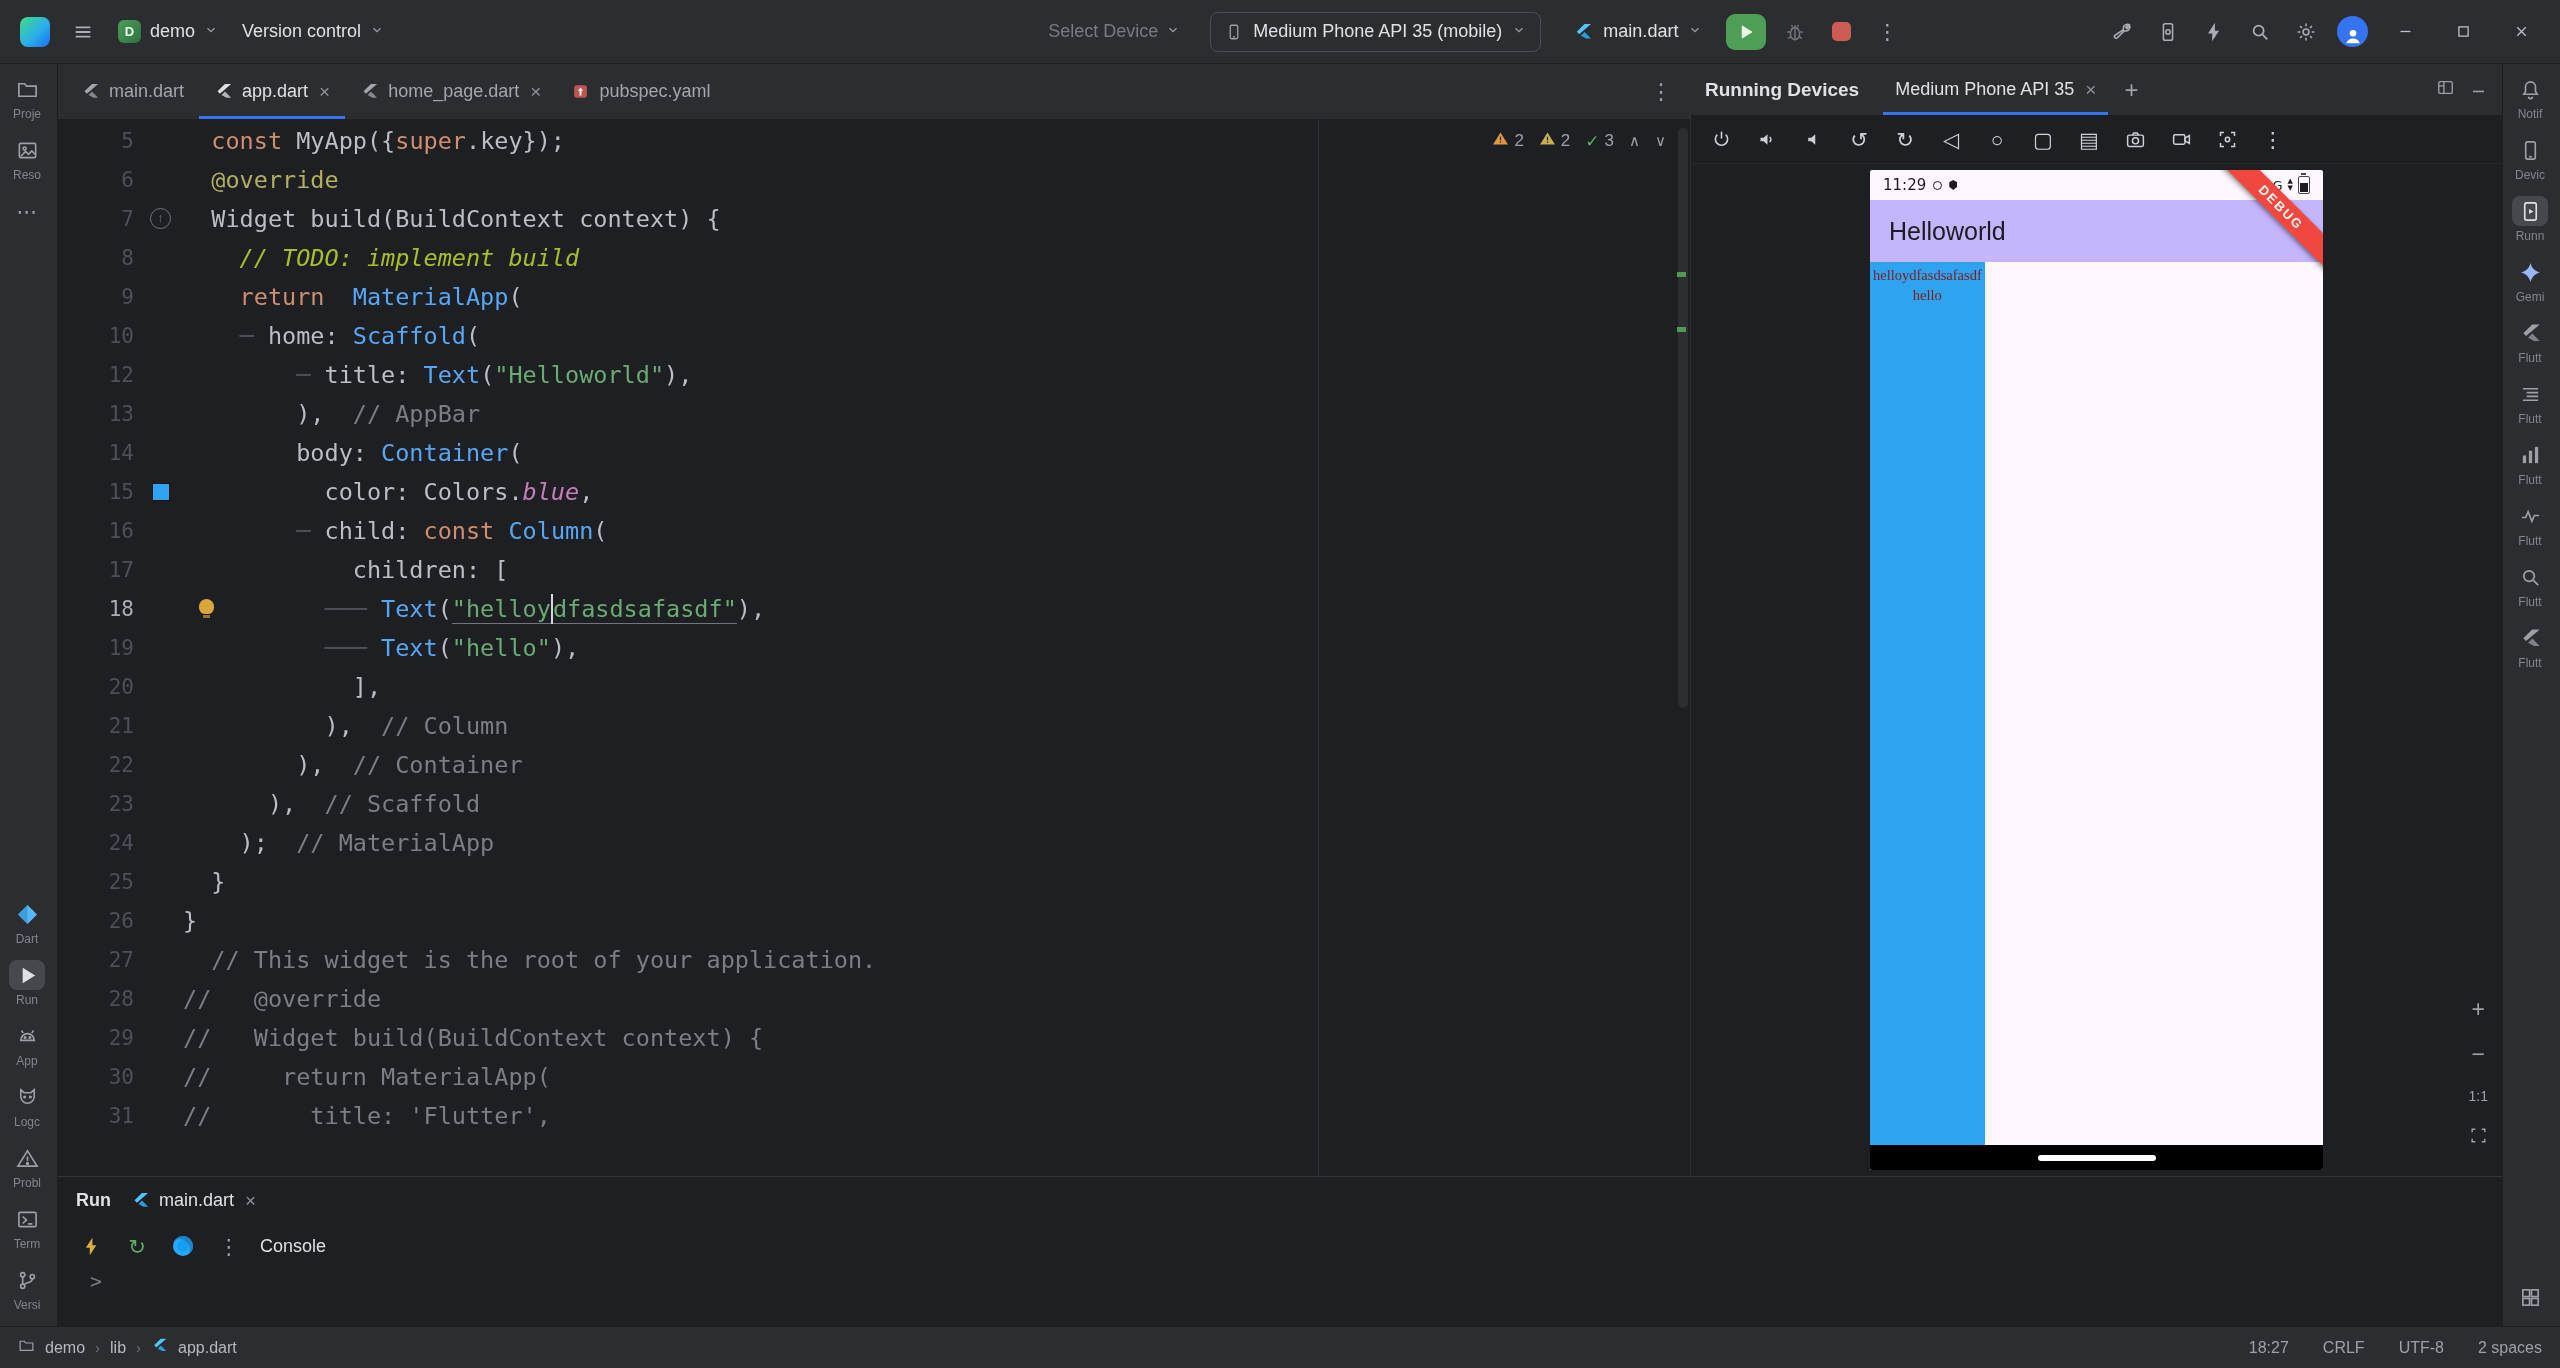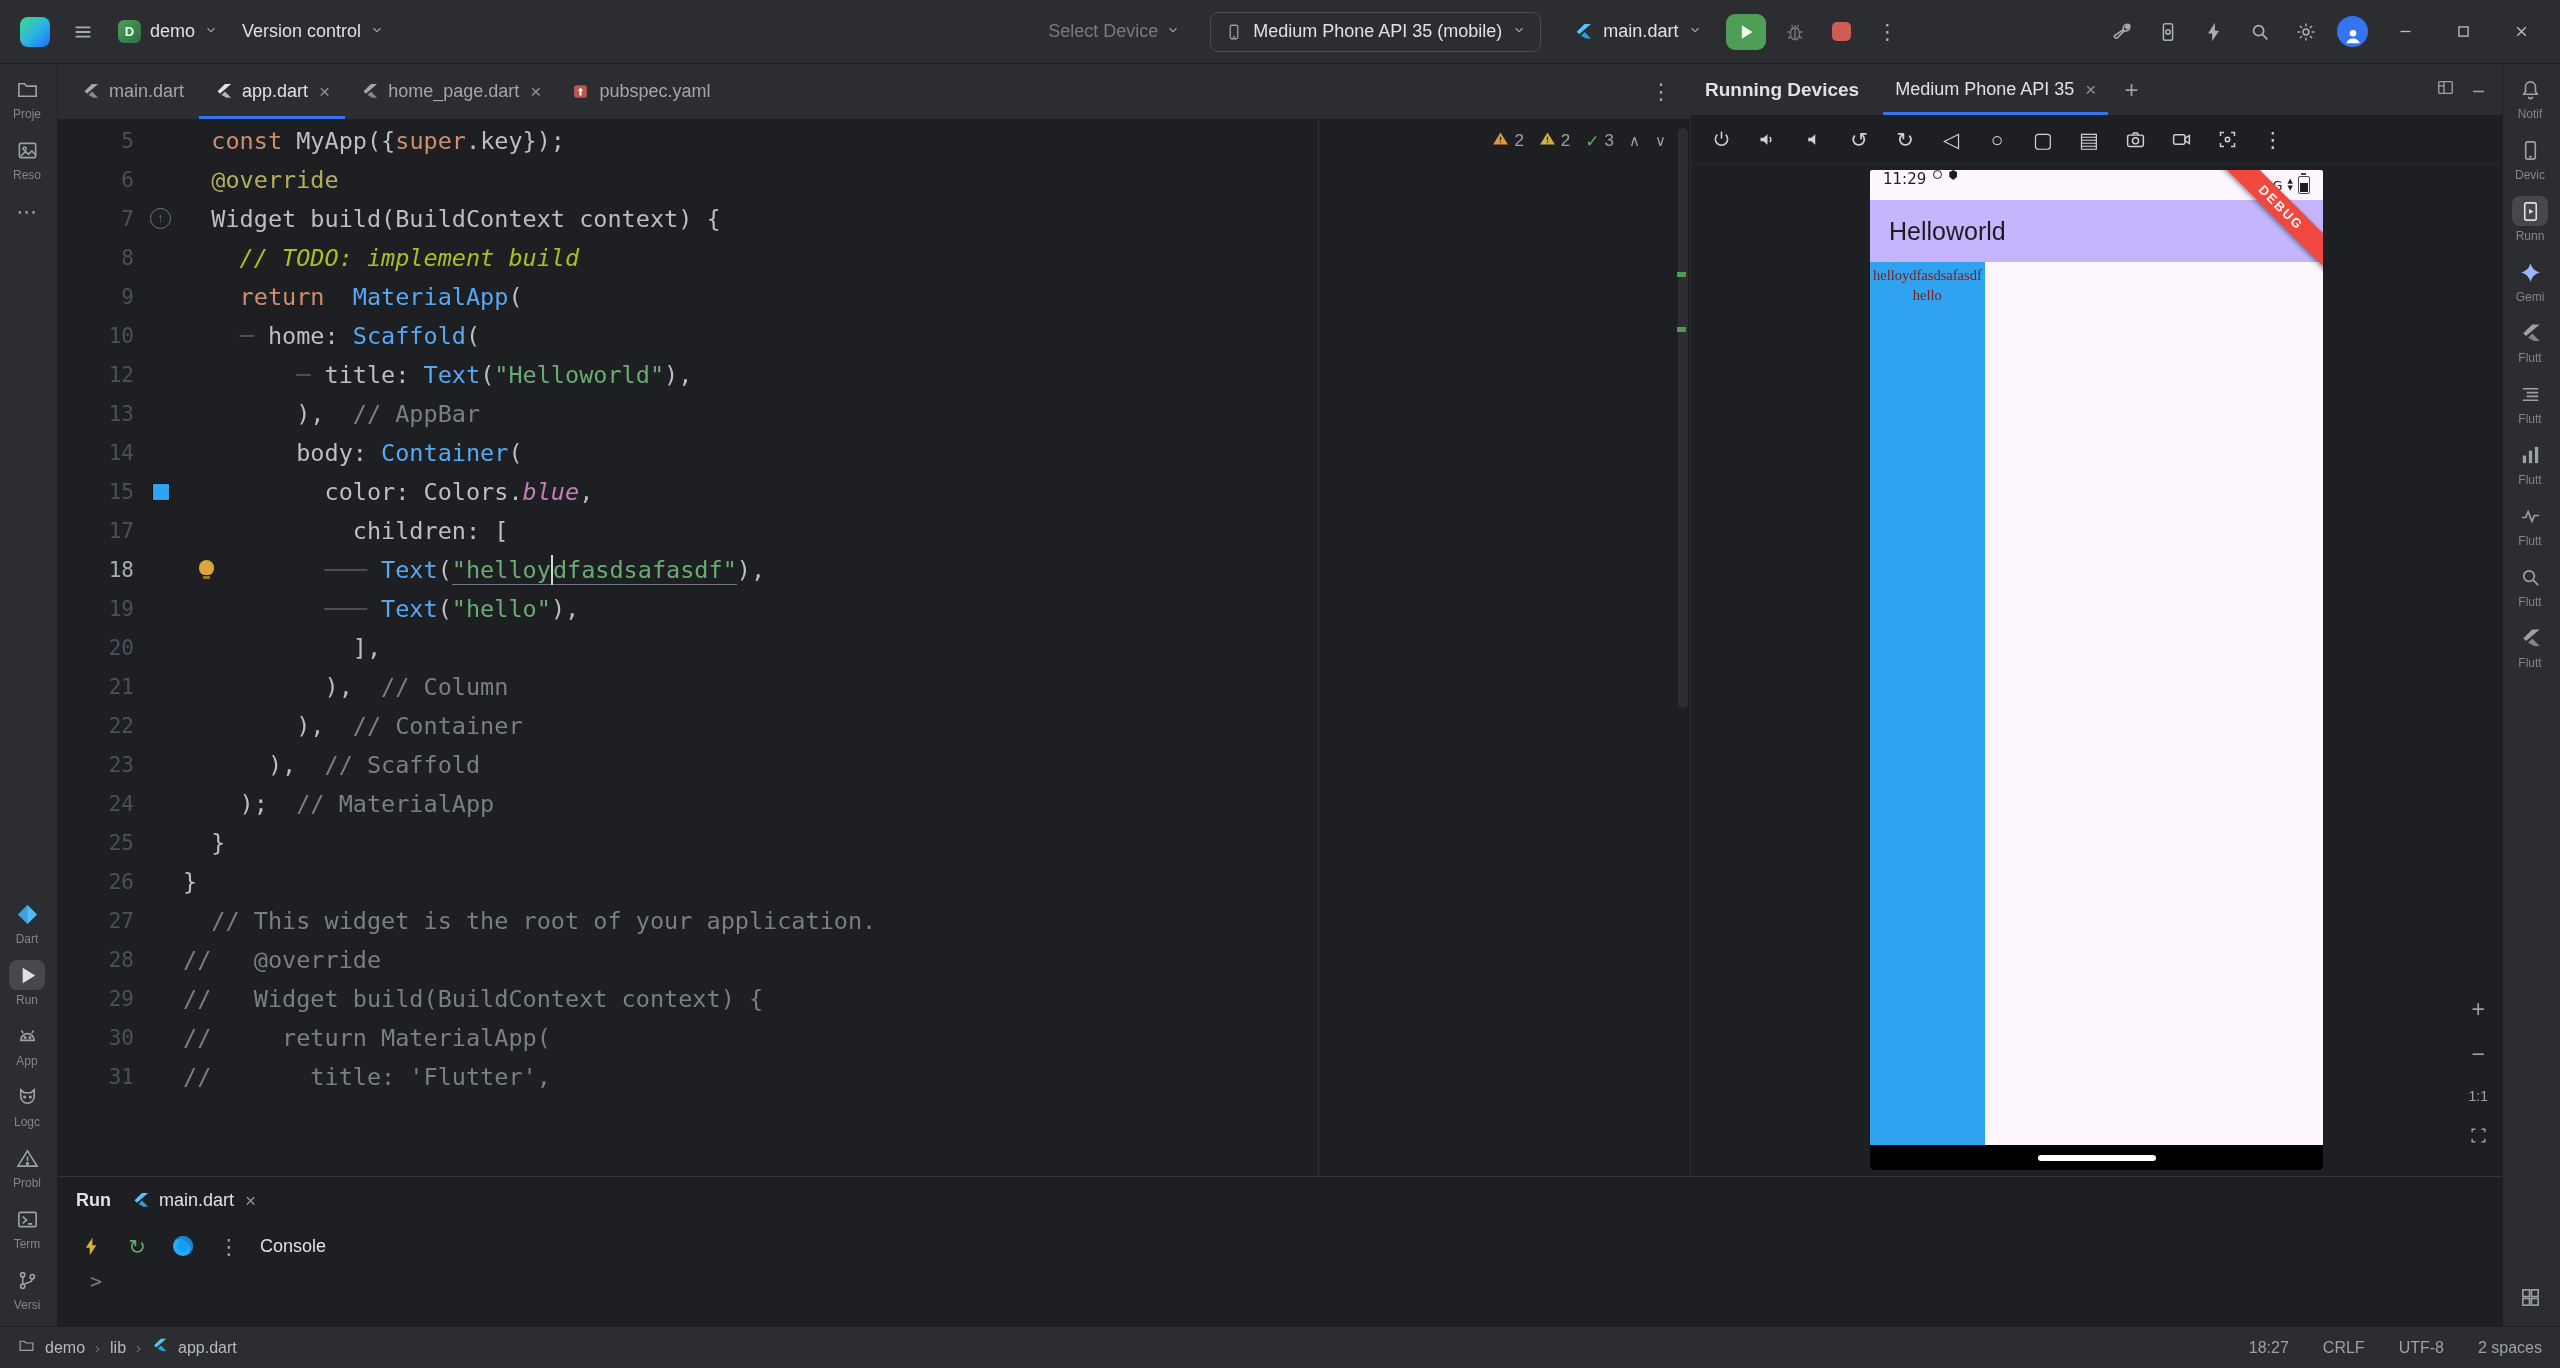--- a/index.html
+++ b/index.html
@@ -104,21 +104,21 @@
   .dev-tab::after{content:"";position:absolute;left:0;right:0;bottom:0;height:3px;background:var(--accent,#3574f0)}
   .dev-plus{display:flex;align-items:center;padding:0 10px;font-size:24px;color:#9da0a8}
   .dev-hright{margin-left:auto;display:flex;align-items:center;gap:14px;color:#9da0a8}
   .dev-hright svg{width:19px;height:19px}
   .dev-toolbar{height:48px;display:flex;align-items:center;gap:10px;padding:0 12px;color:#ced0d6;border-bottom:1px solid #26282b}
   .dt-btn{width:36px;height:34px;display:flex;align-items:center;justify-content:center;border-radius:7px;font-size:21px}
   .dt-btn svg{width:21px;height:21px}
   .dev-stage{flex:1;position:relative;display:flex;justify-content:center;align-items:flex-start;padding-top:6px}
 
   .phone{width:453px;height:1000px;position:relative;background:#fef7ff;overflow:hidden;display:flex;flex-direction:column;border-radius:2px}
-  .p-status{height:30px;flex:none;display:flex;padding:0 13px;gap:7px;color:#1d1b20;font-size:15px;font-family:"DejaVu Sans",sans-serif}
+  .p-status{height:30px;flex:none;display:flex;align-items:center;padding:0 13px;gap:7px;color:#1d1b20;font-size:15px;font-family:"DejaVu Sans",sans-serif}
   .mini-circ{width:9px;height:9px;border:1.6px solid #1d1b20;border-radius:50%}
   .mini-shield{width:8px;height:10px;background:#1d1b20;clip-path:polygon(50% 0,100% 22%,100% 68%,50% 100%,0 68%,0 22%)}
   .p-sright{margin-left:auto;display:flex;align-items:center;gap:5px}
   .net{font-size:13px}
   .netarrows{display:flex;flex-direction:column;font-size:7px;line-height:7px;color:#1d1b20}
   .bat{position:relative;width:12px;height:18px;border:1.6px solid #494649;border-radius:2px}
   .bat::before{content:"";position:absolute;top:-4px;left:2px;width:5px;height:2px;background:#494649}
   .bat::after{content:"";position:absolute;left:1px;right:1px;bottom:1px;height:9px;background:#1d1b20}
   .p-appbar{height:62px;flex:none;display:flex;align-items:center;padding:0 19px;background:#c4b5fd;color:#1d1b20;
             font-size:25px;font-family:Liberation Sans, sans-serif}
@@ -440,20 +440,21 @@
                 <div class="code-line"><span class="ln">5</span><span class="gut"></span><span class="cl"><span class="tok-d">  </span><span class="tok-kw">const</span><span class="tok-d"> MyApp({</span><span class="tok-kw">super</span><span class="tok-d">.key});</span></span></div>
                 <div class="code-line"><span class="ln">6</span><span class="gut"></span><span class="cl"><span class="tok-d">  </span><span class="tok-ann">@override</span></span></div>
                 <div class="code-line"><span class="ln">7</span><span class="gut"><span class="g-override">↑</span></span><span class="cl"><span class="tok-d">  Widget build(BuildContext context) {</span></span></div>
                 <div class="code-line"><span class="ln">8</span><span class="gut"></span><span class="cl"><span class="tok-d">    </span><span class="tok-todo">// TODO: implement build</span></span></div>
                 <div class="code-line"><span class="ln">9</span><span class="gut"></span><span class="cl"><span class="tok-d">    </span><span class="tok-kw">return</span><span class="tok-d">  </span><span class="tok-cls">MaterialApp</span><span class="tok-d">(</span></span></div>
                 <div class="code-line"><span class="ln">10</span><span class="gut"></span><span class="cl"><span class="tok-d">    </span><span class="tok-guide">─ </span><span class="tok-d">home: </span><span class="tok-cls">Scaffold</span><span class="tok-d">(</span></span></div>
                 <div class="code-line"><span class="ln">12</span><span class="gut"></span><span class="cl"><span class="tok-d">        </span><span class="tok-guide">─ </span><span class="tok-d">title: </span><span class="tok-cls">Text</span><span class="tok-d">(</span><span class="tok-str">"Helloworld"</span><span class="tok-d">),</span></span></div>
                 <div class="code-line"><span class="ln">13</span><span class="gut"></span><span class="cl"><span class="tok-d">        ),  </span><span class="tok-cmt">// AppBar</span></span></div>
                 <div class="code-line"><span class="ln">14</span><span class="gut"></span><span class="cl"><span class="tok-d">        body: </span><span class="tok-cls">Container</span><span class="tok-d">(</span></span></div>
                 <div class="code-line"><span class="ln">15</span><span class="gut"><span class="g-color"></span></span><span class="cl"><span class="tok-d">          color: Colors.</span><span class="tok-mem">blue</span><span class="tok-d">,</span></span></div>
+                <div class="code-line"><span class="ln">16</span><span class="gut"></span><span class="cl"><span class="tok-d">        </span><span class="tok-guide">─ </span><span class="tok-d">child: </span><span class="tok-kw">const</span><span class="tok-d"> </span><span class="tok-cls">Column</span><span class="tok-d">(</span></span></div>
                 <div class="code-line"><span class="ln">17</span><span class="gut"></span><span class="cl"><span class="tok-d">            children: [</span></span></div>
                 <div class="code-line current"><span class="ln">18</span><span class="gut"></span><span class="cl"><span class="bulb"></span><span class="tok-d">          </span><span class="tok-guide">─── </span><span class="tok-cls">Text</span><span class="tok-d">(</span><span class="tok-stru">"helloy</span><span class="tok-caret"></span><span class="tok-stru">dfasdsafasdf"</span><span class="tok-d">),</span></span></div>
                 <div class="code-line"><span class="ln">19</span><span class="gut"></span><span class="cl"><span class="tok-d">          </span><span class="tok-guide">─── </span><span class="tok-cls">Text</span><span class="tok-d">(</span><span class="tok-str">"hello"</span><span class="tok-d">),</span></span></div>
                 <div class="code-line"><span class="ln">20</span><span class="gut"></span><span class="cl"><span class="tok-d">            ],</span></span></div>
                 <div class="code-line"><span class="ln">21</span><span class="gut"></span><span class="cl"><span class="tok-d">          ),  </span><span class="tok-cmt">// Column</span></span></div>
                 <div class="code-line"><span class="ln">22</span><span class="gut"></span><span class="cl"><span class="tok-d">        ),  </span><span class="tok-cmt">// Container</span></span></div>
                 <div class="code-line"><span class="ln">23</span><span class="gut"></span><span class="cl"><span class="tok-d">      ),  </span><span class="tok-cmt">// Scaffold</span></span></div>
                 <div class="code-line"><span class="ln">24</span><span class="gut"></span><span class="cl"><span class="tok-d">    );  </span><span class="tok-cmt">// MaterialApp</span></span></div>
                 <div class="code-line"><span class="ln">25</span><span class="gut"></span><span class="cl"><span class="tok-d">  }</span></span></div>
                 <div class="code-line"><span class="ln">26</span><span class="gut"></span><span class="cl"><span class="tok-d">}</span></span></div>

